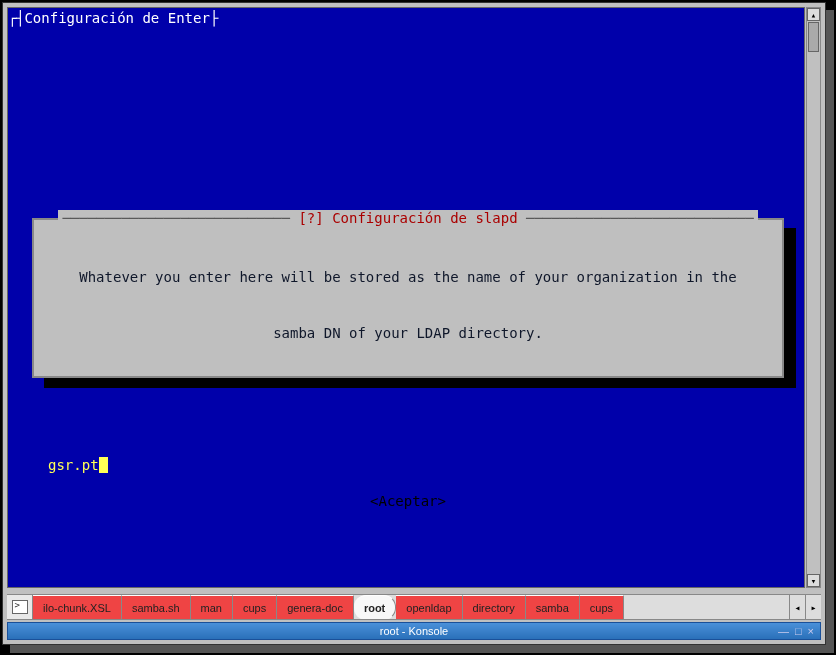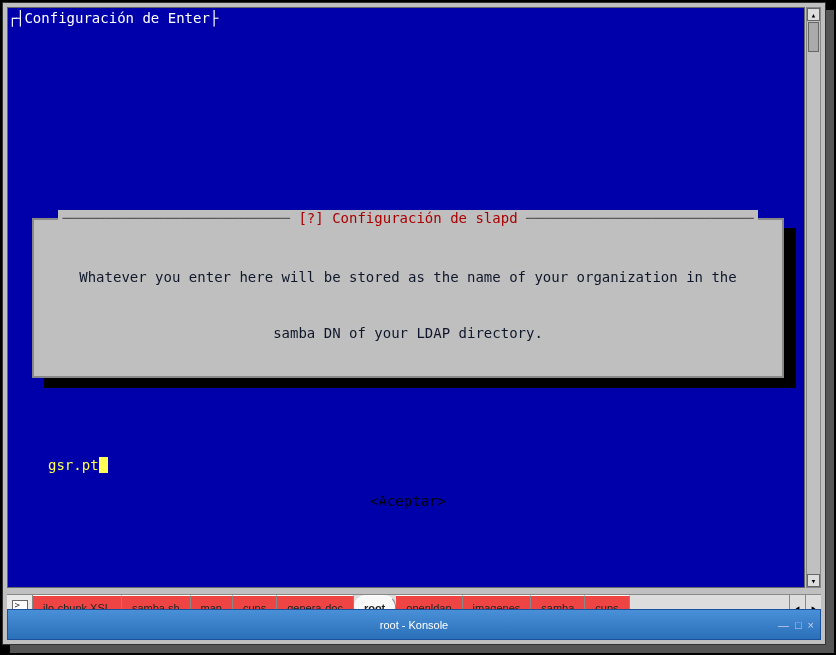--- a/index.html
+++ b/index.html
@@ -186,21 +186,21 @@
     width: 16px;
     display: flex;
     align-items: center;
     justify-content: center;
     border-left: 1px solid #888;
     font-size: 10px;
   }
   .status-bar {
     position: absolute;
     left: 4px; right: 4px; bottom: 4px;
-    height: 31px;
+    height: 18px;
     background: linear-gradient(#4a90d9, #2a70b9);
     border: 1px solid #1a5099;
     color: #fff;
     font-family: sans-serif;
     font-size: 11px;
     display: flex;
     align-items: center;
     justify-content: center;
     position: absolute;
   }
@@ -271,21 +271,21 @@
       <div class="terminal-icon"></div>
     </div>
     <div id="tabs-container" style="display:flex;flex:1;overflow:hidden">
         <div class="tab">ilo-chunk.XSL</div>
         <div class="tab">samba.sh</div>
         <div class="tab">man</div>
         <div class="tab">cups</div>
         <div class="tab">genera-doc</div>
         <div class="tab active">root</div>
         <div class="tab">openldap</div>
-        <div class="tab">imagenes</div>
+        <div class="tab">directory</div>
         <div class="tab">samba</div>
         <div class="tab">cups</div>
       </div>
     <div class="tab-nav">◂</div>
     <div class="tab-nav">▸</div>
   </div>
 
   <div class="status-bar">
     <span>root - Konsole</span>
     <span class="status-controls">

